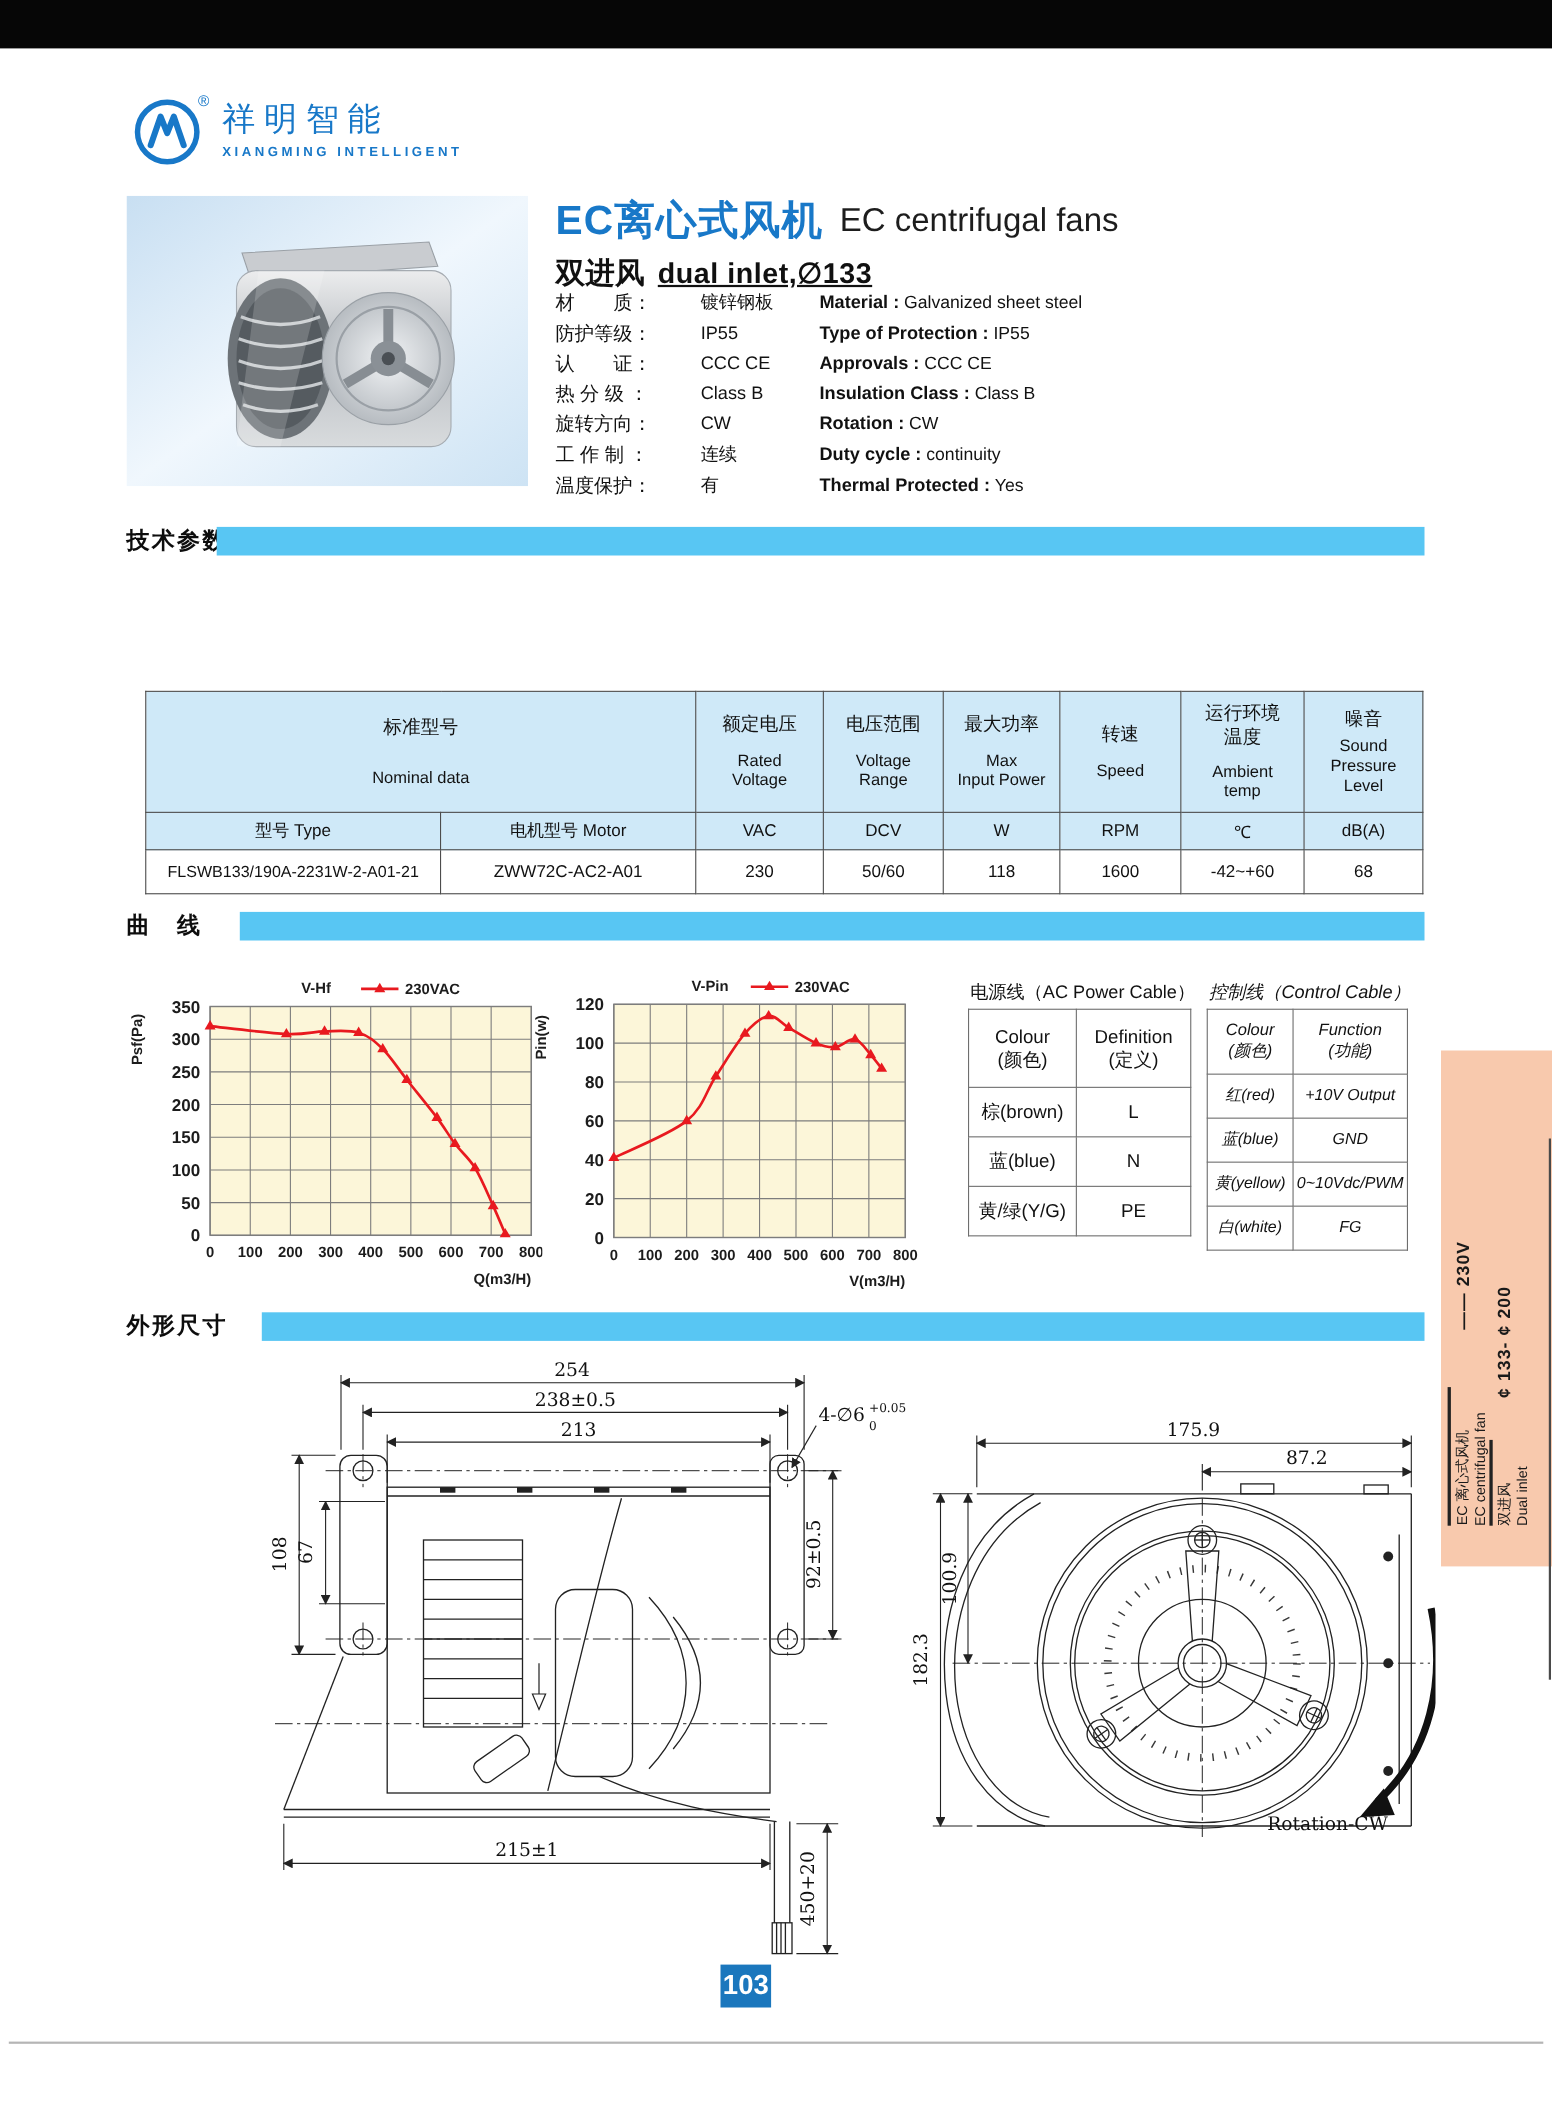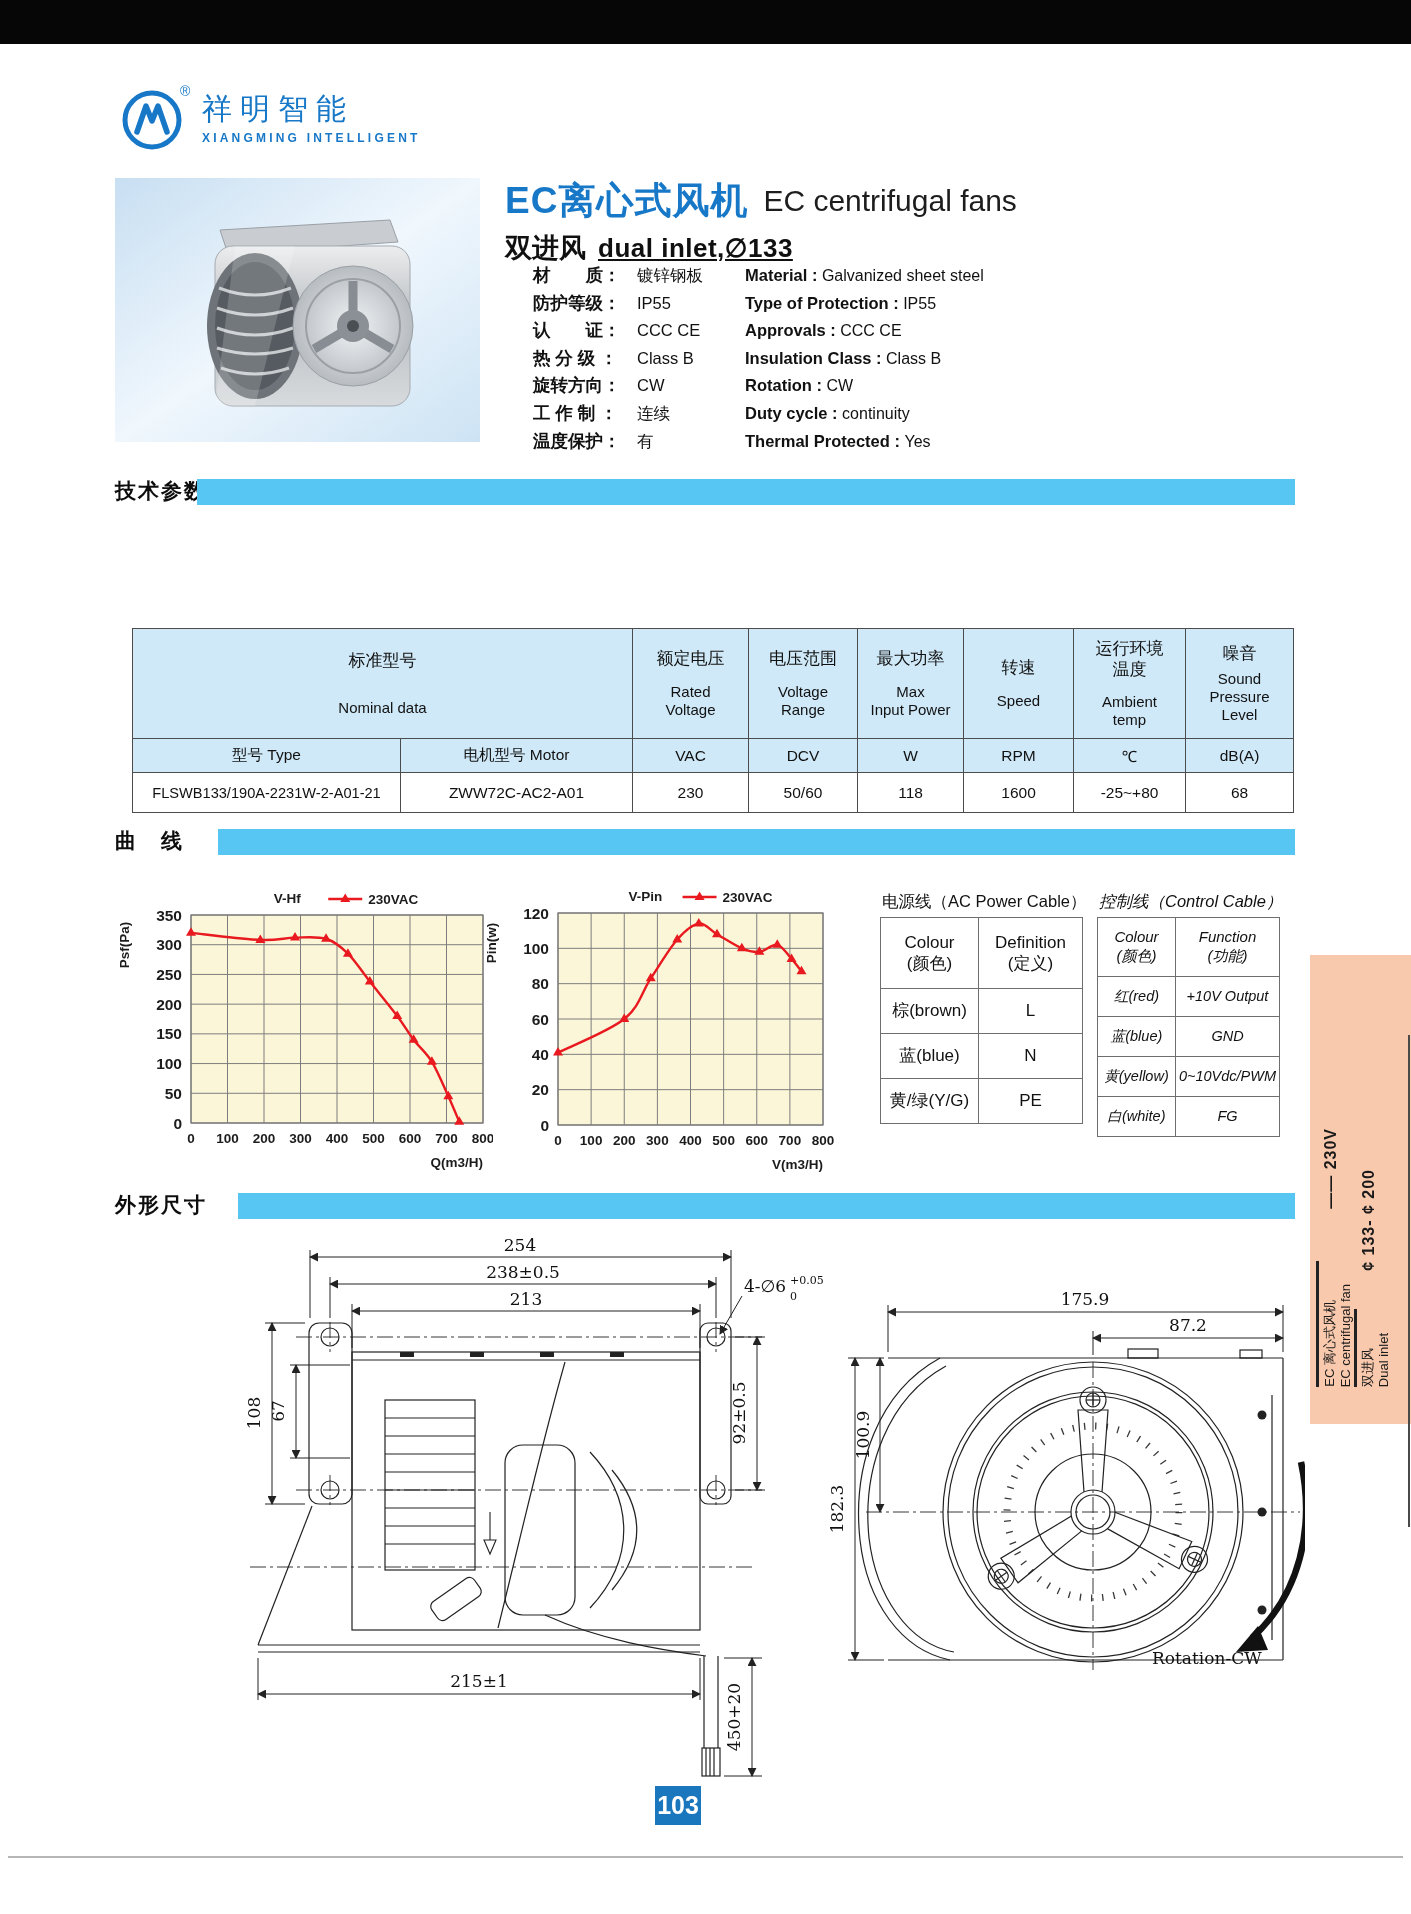--- a/index.html
+++ b/index.html
@@ -15,21 +15,21 @@
   .photo-panel{left:115px;top:178px;width:365px;height:264px;}
   
   .title-row{display:flex;align-items:center;}
   .title-zh{font-size:37px;font-weight:bold;color:#1878c8;letter-spacing:1px;}
   .title-en{font-size:30px;font-weight:500;color:#1d1d1d;margin-left:15px;}
   .sub-zh{font-size:27px;font-weight:bold;color:#101010;}
   .sub-en{font-size:26px;font-weight:600;color:#101010;margin-left:12px;letter-spacing:.5px;text-decoration:underline;}
   
   .spec-grid{display:grid;grid-template-columns:132px 108px auto;row-gap:0;}
   .spec-grid>div{line-height:27.6px;white-space:nowrap;}
-  .spec-zl{font-weight:bold;font-size:17.5px;margin-left:28px;}
+  .spec-zl{font-weight:normal;font-size:17.5px;}
   .spec-zv{font-size:16.5px;}
   .spec-el{font-weight:bold;font-size:16.5px;}
   .spec-ev{font-size:16px;font-weight:400;}
   
   .sec-label{font-size:21px;font-weight:bold;color:#0d0d0d;letter-spacing:2px;}
   .bar{background:#58c6f3;height:26px;}
   
   table.ttable{border-collapse:collapse;table-layout:fixed;}
   table.ttable td{border:1.6px solid #4c4c4c;text-align:center;vertical-align:middle;padding:0;}
   table.ttable .hd{background:#cfe9f8;}
@@ -219,21 +219,21 @@
     <td class="hd sub-hd">℃</td>
     <td class="hd sub-hd">dB(A)</td>
   </tr>
   <tr class="r3">
     <td class="cell-type">FLSWB133/190A-2231W-2-A01-21</td>
     <td class="cell-std">ZWW72C-AC2-A01</td>
     <td class="cell-std">230</td>
     <td class="cell-std">50/60</td>
     <td class="cell-std">118</td>
     <td class="cell-std">1600</td>
-    <td class="cell-std">-25~+80</td>
+    <td class="cell-std">-42~+60</td>
     <td class="cell-std">68</td>
   </tr>
 </tbody>
   </table>
 
 <div class="abs sec-label" style="left:115px;top:827px;">曲　线</div>
 <div class="abs bar" style="left:218px;top:829px;width:1077px;"></div>
 
 <svg class="abs" style="left:108px;top:885px;" width="385" height="300">
     <rect x="83" y="30" width="292" height="208" fill="#fcf6d9"></rect>

